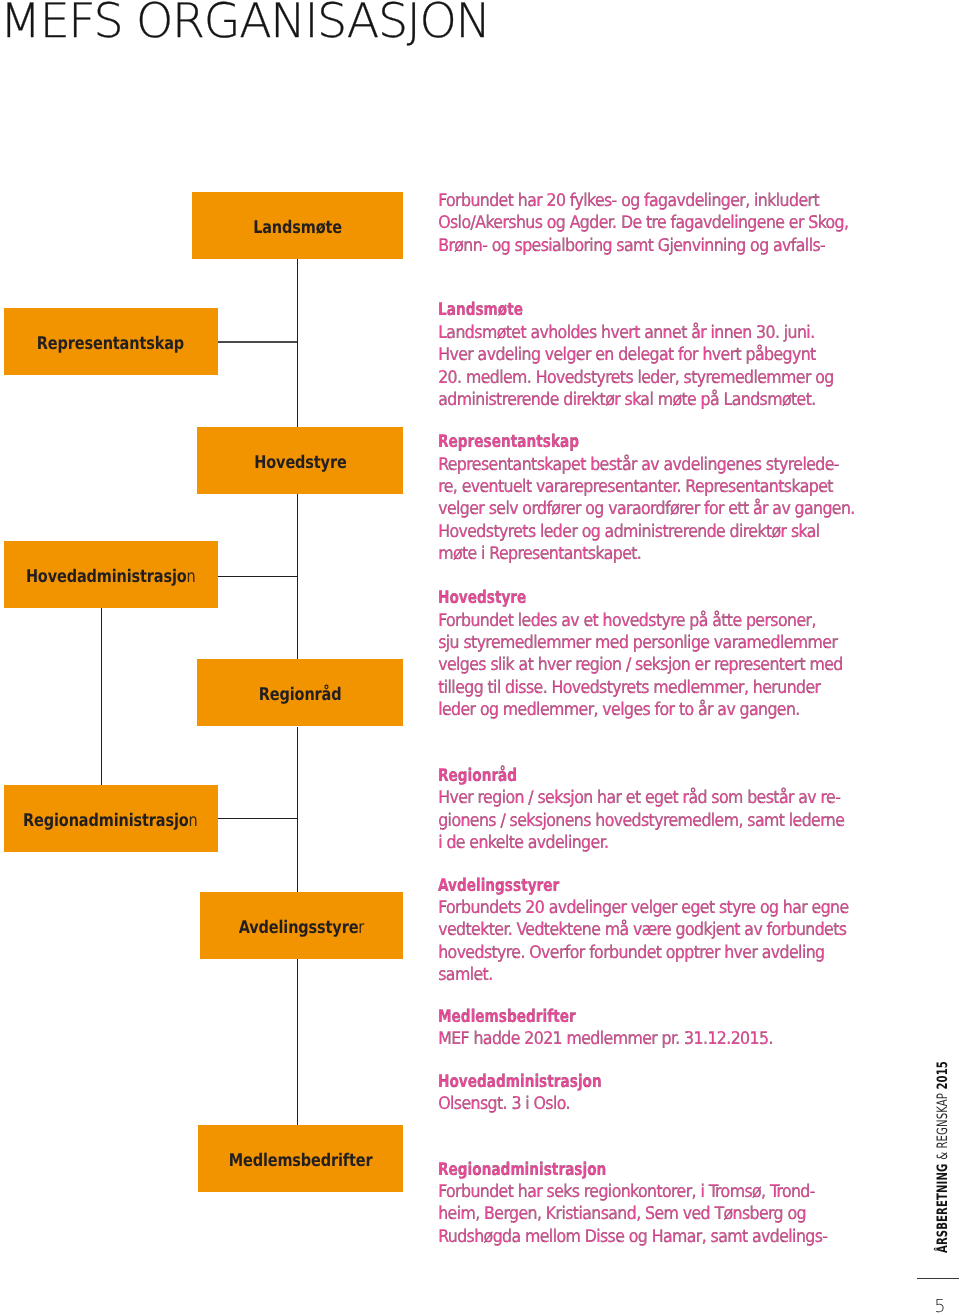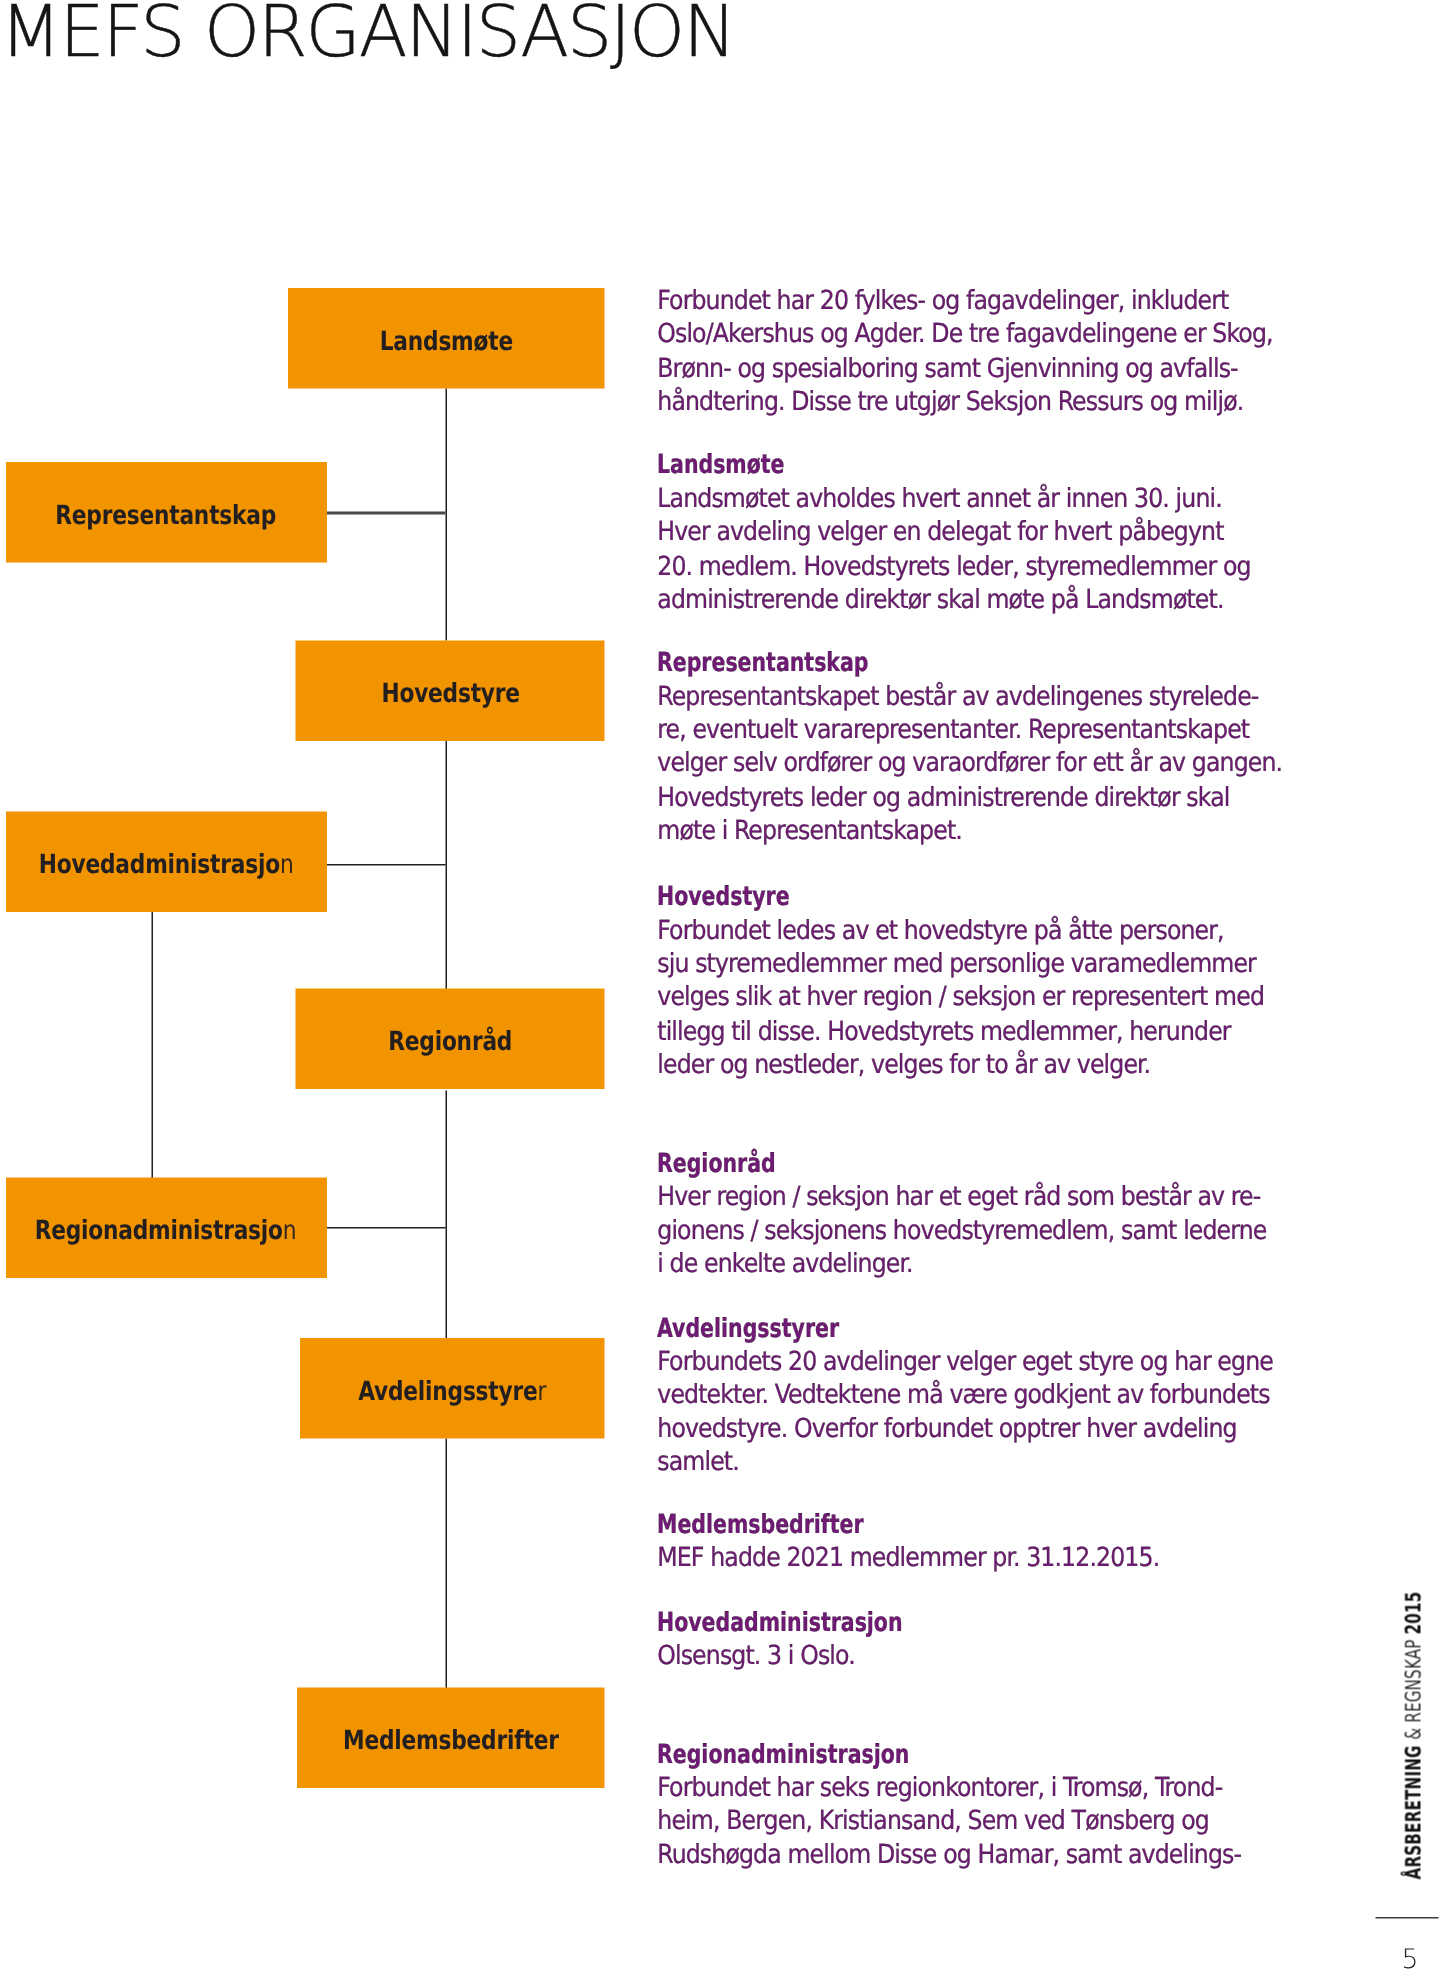--- a/index.html
+++ b/index.html
@@ -21,21 +21,21 @@
 .box .lbl{font-size:17.6px;font-weight:bold;color:#231F20;white-space:nowrap;letter-spacing:-0.15px;display:inline-block;transform:scaleX(0.915);transform-origin:50% 50%;position:relative;top:2.5px;-webkit-font-smoothing:antialiased;backface-visibility:hidden;}
 .box .tail{color:#33261c;font-weight:400;}
 .conn{position:absolute;background:#231F20;}
 .vconn{width:1.4px;}
 .hconn{height:1.4px;}
 .hconn.light{background:#4a4a4a;}
 
 
 .col{position:absolute;left:438.2px;top:0;width:430px;}
 .para{position:absolute;left:0;width:430px;font-size:17.5px;line-height:22.37px;
-      letter-spacing:-0.58px;color:#701a75;-webkit-font-smoothing:antialiased;
+      letter-spacing:-0.58px;color:#ec4899;-webkit-font-smoothing:antialiased;
       backface-visibility:hidden;-webkit-text-stroke:0.16px #121212;}
 .para .hd{font-weight:bold;display:block;white-space:nowrap;letter-spacing:0px;
           transform:scaleX(0.868);transform-origin:0 50%;-webkit-font-smoothing:antialiased;backface-visibility:hidden;}
 .para .ln{display:block;white-space:nowrap;}
 
 
 .siderail{position:absolute;left:935px;top:1253px;transform-origin:0 0;
           transform:rotate(-90deg) scaleX(0.786);white-space:nowrap;font-size:14.3px;
           -webkit-font-smoothing:antialiased;backface-visibility:hidden;
           letter-spacing:0.15px;color:#141414;}
@@ -85,21 +85,20 @@
     <div class="box" style="left:198px;top:1125px;width:205px;height:67px;">
         <span class="lbl"><span>Medlemsbedrifter</span><span class="tail"></span></span>
       </div>
   </div>
 
   <div class="col">
     <div class="para" style="top:190.1px;">
       <span class="ln">Forbundet har 20 fylkes- og fagavdelinger, inkludert</span>
       <span class="ln">Oslo/Akershus og Agder. De tre fagavdelingene er Skog,</span>
       <span class="ln">Brønn- og spesialboring samt Gjenvinning og avfalls-</span>
-      <span class="ln">håndtering. Disse tre utgjør Seksjon Ressurs og miljø.</span>
     </div>
     <div class="para" style="top:299.4px;">
       <span class="hd">Landsmøte</span>
       <span class="ln">Landsmøtet avholdes hvert annet år innen 30. juni.</span>
       <span class="ln">Hver avdeling velger en delegat for hvert påbegynt</span>
       <span class="ln">20. medlem. Hovedstyrets leder, styremedlemmer og</span>
       <span class="ln">administrerende direktør skal møte på Landsmøtet.</span>
     </div>
     <div class="para" style="top:431.3px;">
       <span class="hd">Representantskap</span>
@@ -108,21 +107,21 @@
       <span class="ln">velger selv ordfører og varaordfører for ett år av gangen.</span>
       <span class="ln">Hovedstyrets leder og administrerende direktør skal</span>
       <span class="ln">møte i Representantskapet.</span>
     </div>
     <div class="para" style="top:587.2px;">
       <span class="hd">Hovedstyre</span>
       <span class="ln">Forbundet ledes av et hovedstyre på åtte personer,</span>
       <span class="ln">sju styremedlemmer med personlige varamedlemmer</span>
       <span class="ln">velges slik at hver region / seksjon er representert med</span>
       <span class="ln">tillegg til disse. Hovedstyrets medlemmer, herunder</span>
-      <span class="ln">leder og nestleder, velges for to år av velger.</span>
+      <span class="ln">leder og medlemmer, velges for to år av gangen.</span>
     </div>
     <div class="para" style="top:764.8px;">
       <span class="hd">Regionråd</span>
       <span class="ln">Hver region / seksjon har et eget råd som består av re-</span>
       <span class="ln">gionens / seksjonens hovedstyremedlem, samt lederne</span>
       <span class="ln">i de enkelte avdelinger.</span>
     </div>
     <div class="para" style="top:874.7px;">
       <span class="hd">Avdelingsstyrer</span>
       <span class="ln">Forbundets 20 avdelinger velger eget styre og har egne</span>

